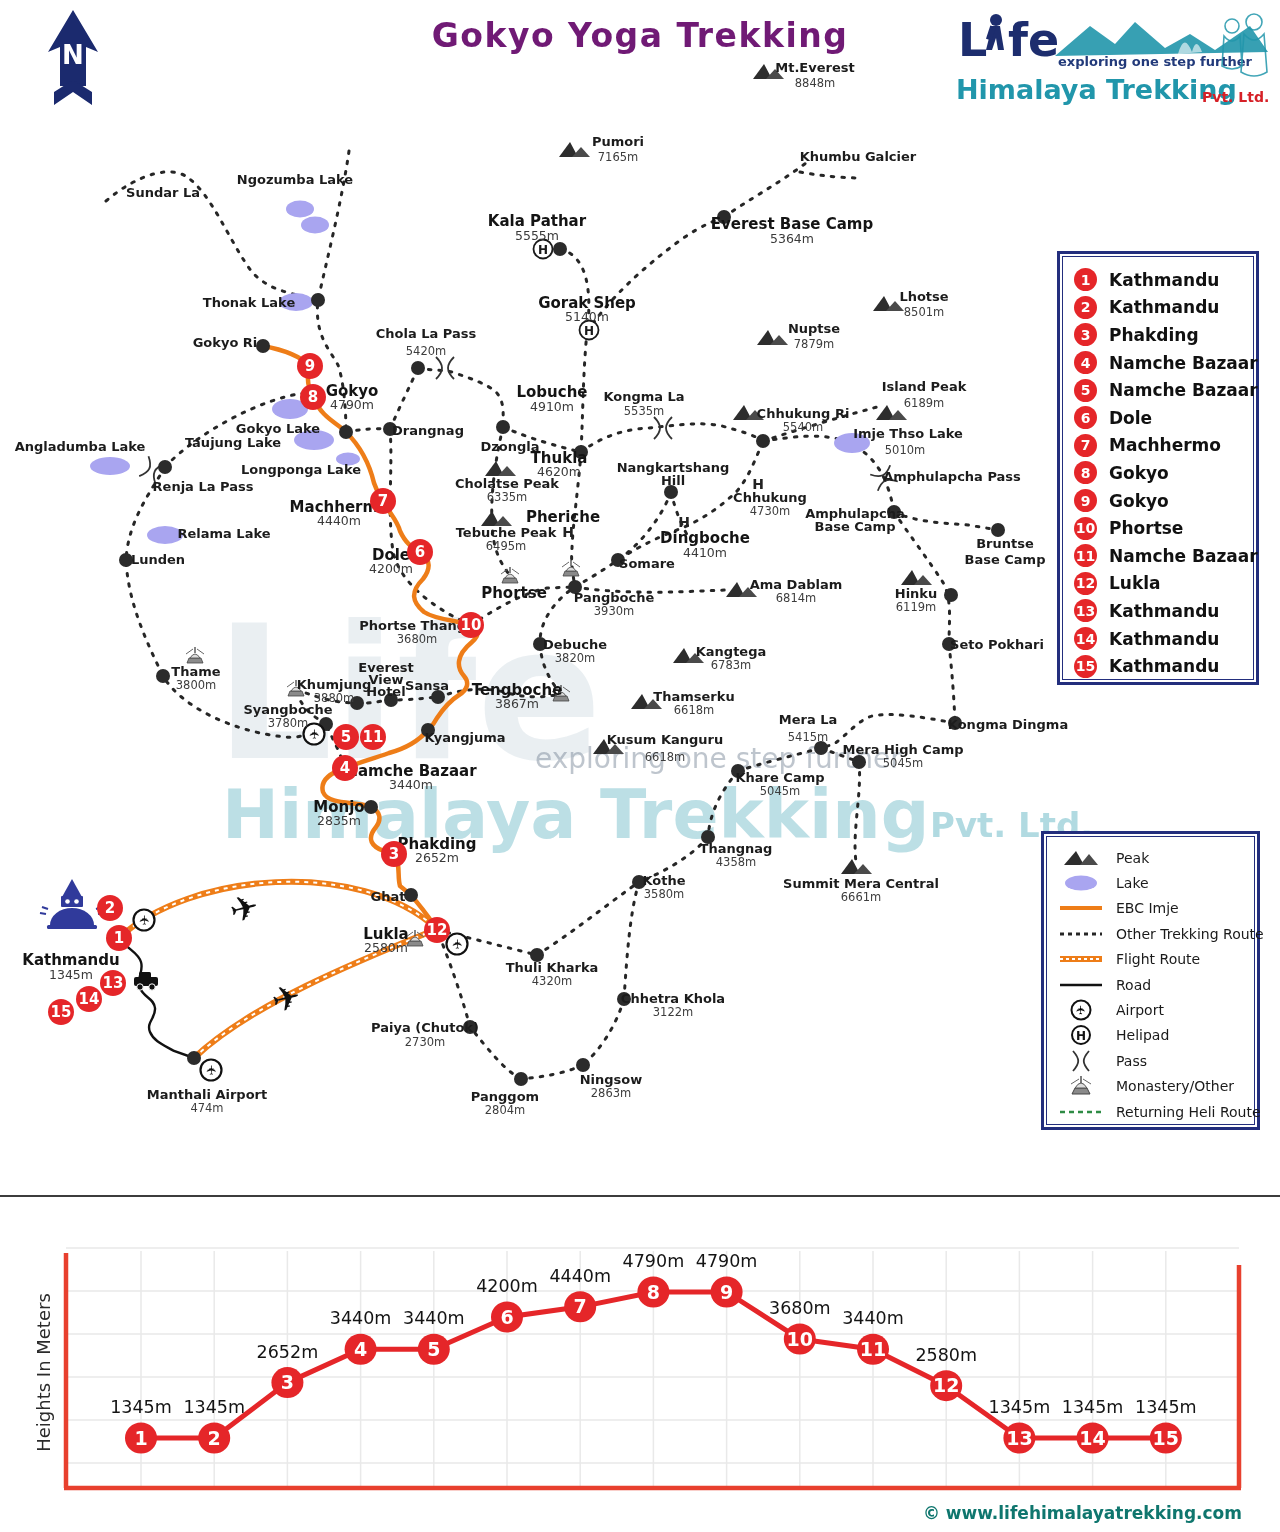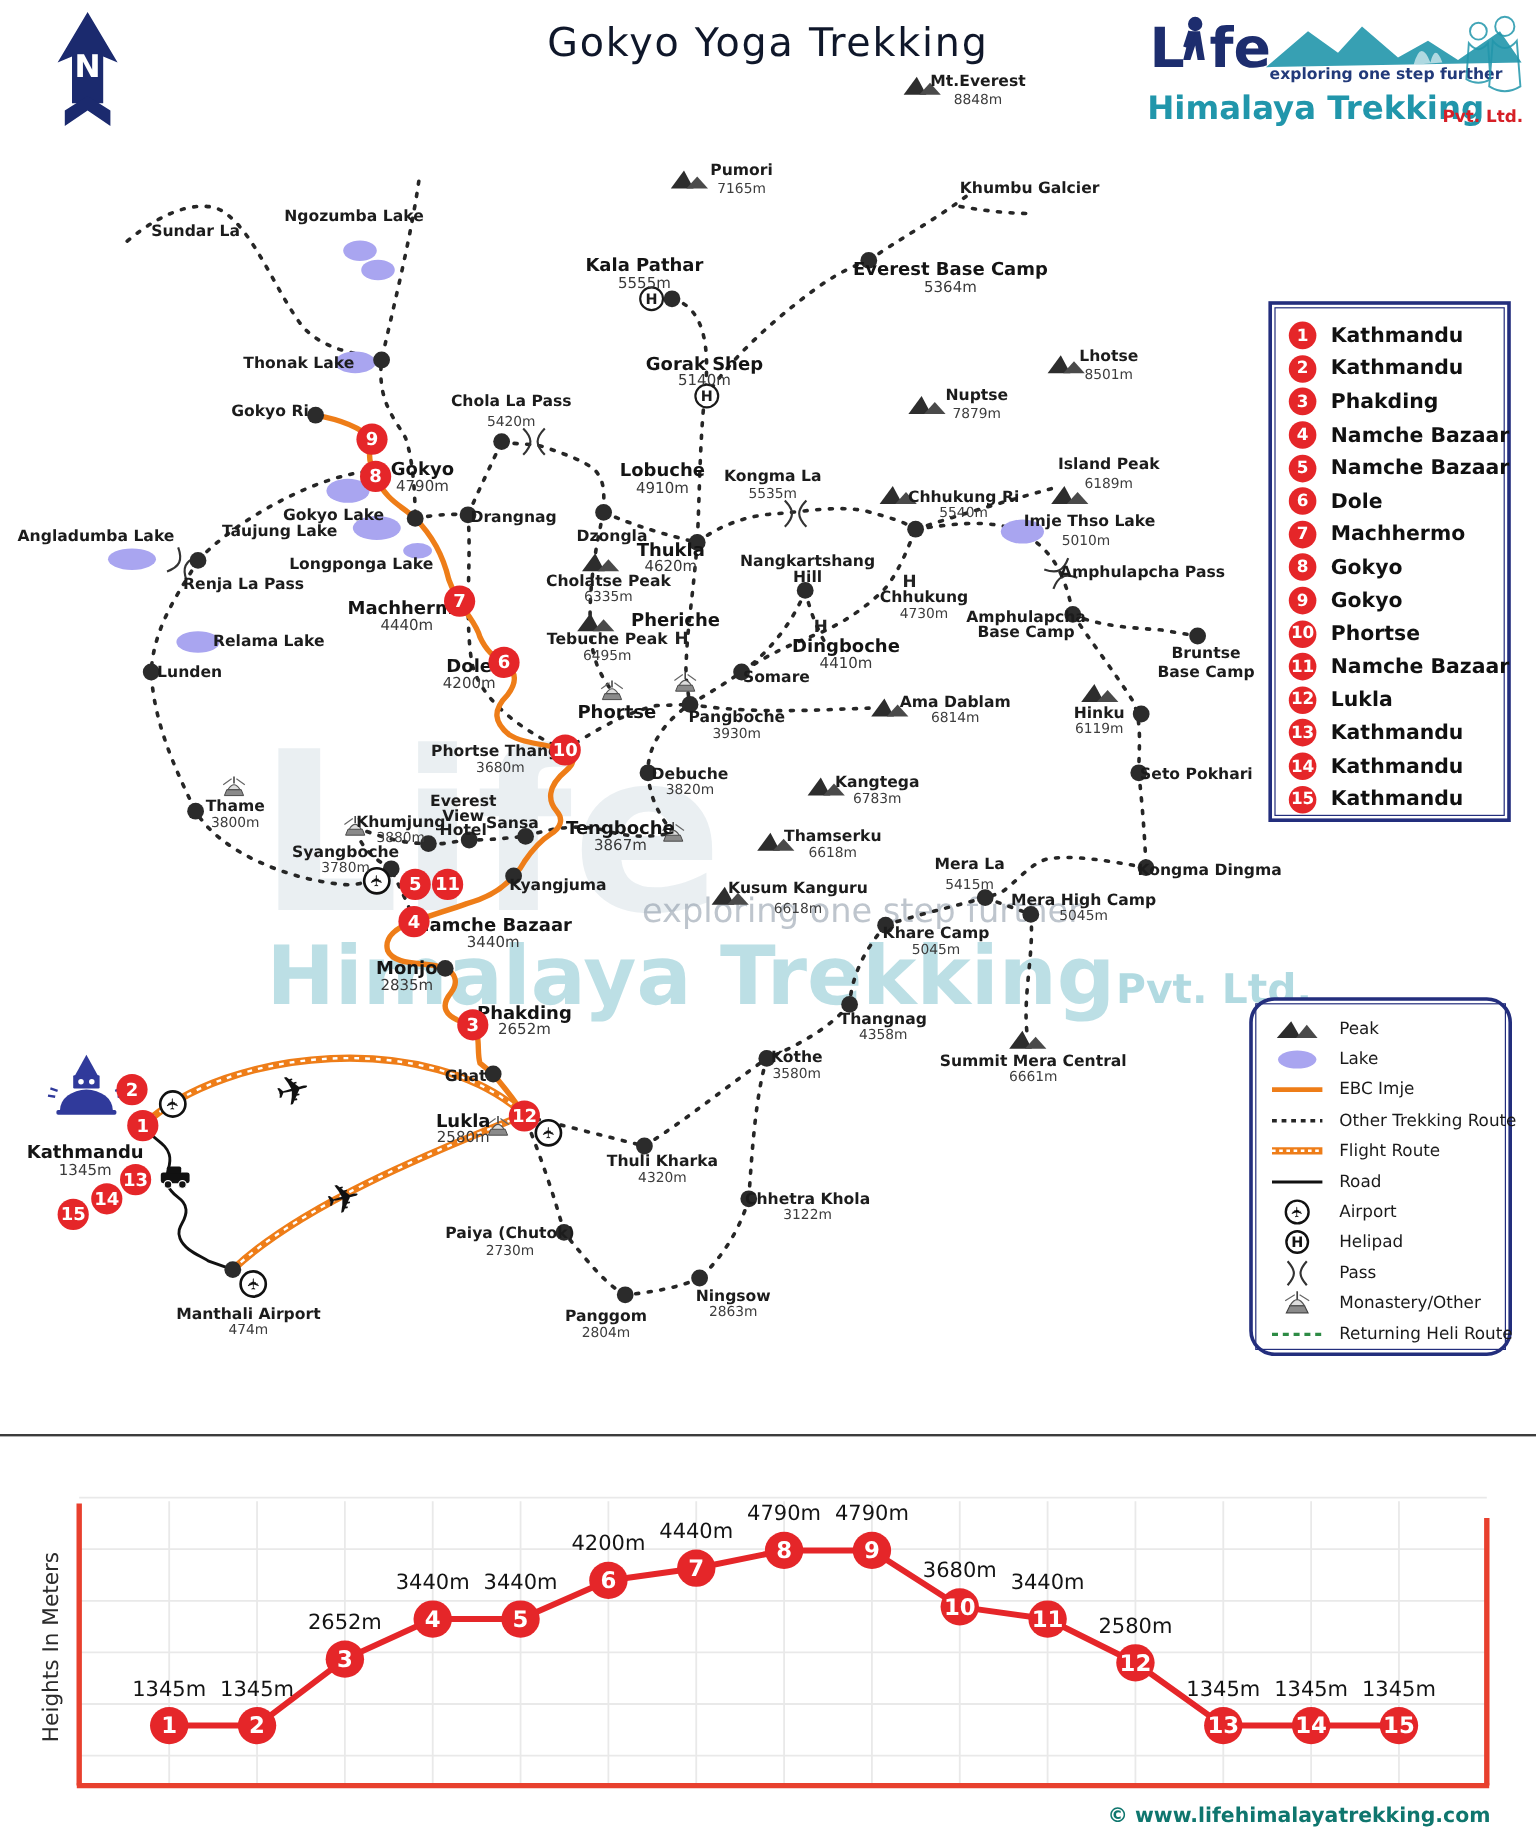--- a/index.html
+++ b/index.html
@@ -1,20 +1,20 @@
 <!DOCTYPE html>
 <html><head>
 <meta charset="utf-8">
 <style>
   html,body{margin:0;padding:0;background:#fff;}
   #page{position:relative;width:1280px;height:1532px;background:#fff;overflow:hidden;
         font-family:"DejaVu Sans","Liberation Sans",sans-serif;}
   
   #title{position:absolute;left:0;top:16px;width:1280px;text-align:center;
-         font-size:33px;font-weight:400;letter-spacing:1.5px;color:#0f172a;}
+         font-size:33px;font-weight:700;letter-spacing:1.5px;color:#701a75;}
   #north{position:absolute;left:42px;top:8px;}
   #logo{position:absolute;left:950px;top:4px;width:320px;height:110px;}
   
   .wm{position:absolute;pointer-events:none;white-space:nowrap;}
   #wm-life{left:215px;top:586px;font-size:185px;font-weight:700;color:rgba(160,180,195,.22);}
   #wm-tag{left:535px;top:742px;font-size:28px;color:rgba(125,140,155,.50);}
   #wm-brand{left:222px;top:775px;font-size:68px;font-weight:700;color:rgba(32,150,170,.30);}
   #wm-pvt{left:930px;top:805px;font-size:34px;font-weight:700;color:rgba(32,150,170,.35);}
   
   text{font-family:"DejaVu Sans","Liberation Sans",sans-serif;}
@@ -26,21 +26,21 @@
   .mknum{font-size:15px;font-weight:700;fill:#fff;text-anchor:middle;}
   
   .panel{position:absolute;background:#fff;border:3px solid #232e7d;}
   .panel-inner{position:absolute;inset:2px;border:1.5px solid #232e7d;}
   #itinerary{left:1057px;top:251px;width:196px;height:428px;}
   #itinerary .rows{position:absolute;inset:0;padding:12px 0 0 14px;}
   .it-row{display:flex;align-items:center;height:27.6px;}
   .it-num{width:23px;height:23px;border-radius:50%;background:#e52629;color:#fff;
           font-size:14px;font-weight:700;display:flex;align-items:center;justify-content:center;flex:0 0 23px;}
   .it-label{margin-left:12px;font-size:17px;font-weight:700;color:#111;white-space:nowrap;}
-  #legend{left:1041px;top:831px;width:213px;height:293px;border-radius:21px;}
+  #legend{left:1041px;top:831px;width:213px;height:293px;}
   #legend .rows{position:absolute;inset:0;padding:11px 0 0 8px;}
   .lg-row{display:flex;align-items:center;height:25.4px;}
   .lg-icon{width:58px;flex:0 0 58px;display:flex;justify-content:center;}
   .lg-label{margin-left:6px;font-size:14px;color:#1a1a1a;white-space:nowrap;}
   
   #divider{position:absolute;left:0;top:1195px;width:1280px;height:2px;background:#3c3c3c;}
   #chart{position:absolute;left:0;top:1197px;width:1280px;height:335px;}
   #ylabel{position:absolute;left:-62px;top:1362px;width:210px;text-align:center;
           font-size:18px;color:#2b2b2b;transform:rotate(-90deg);}
   #xlabel{position:absolute;left:0;top:1505px;width:1168px;text-align:center;font-size:17px;color:#111;margin-top:31px;}

